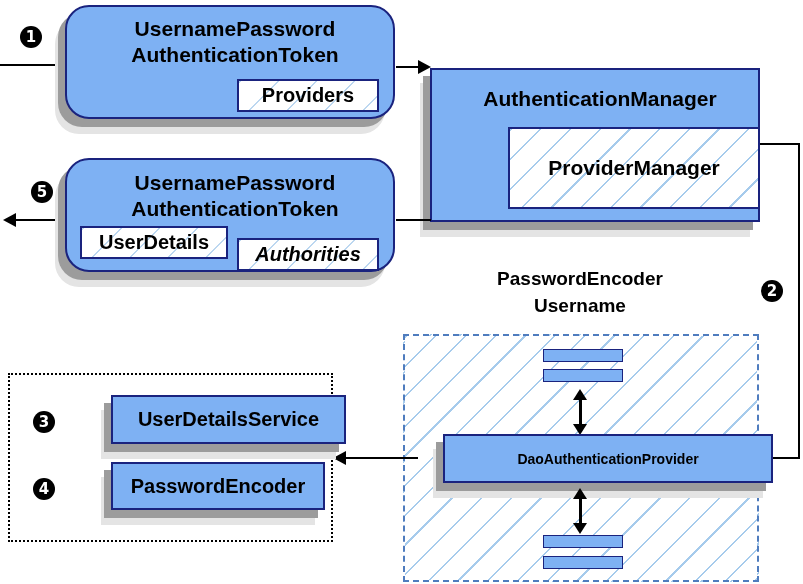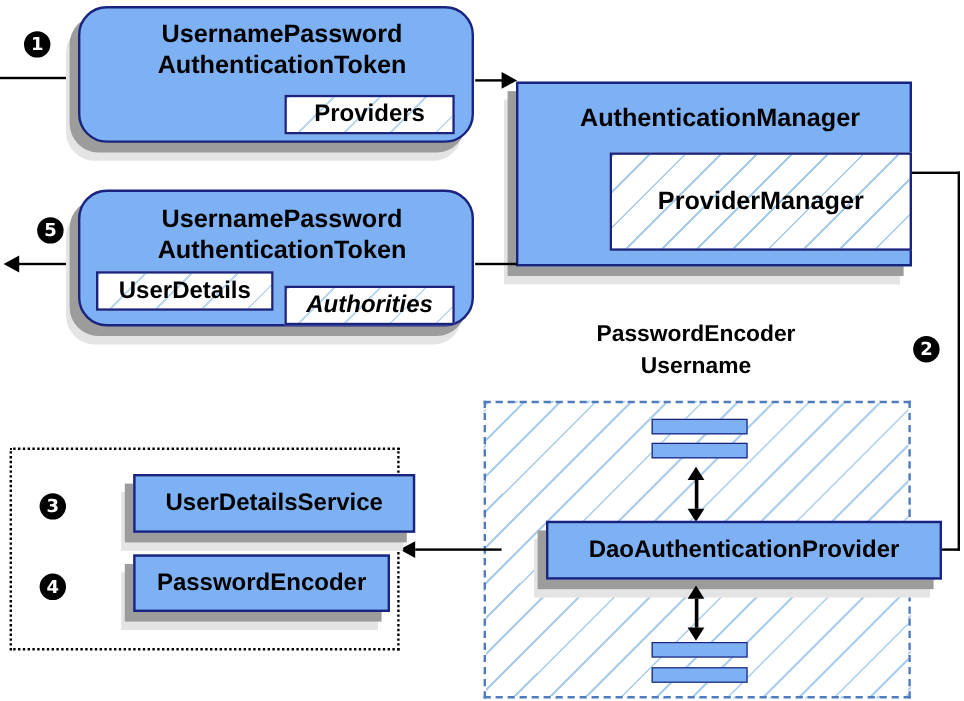--- a/index.html
+++ b/index.html
@@ -120,21 +120,21 @@
   <div class="dashed-box hatch-lg" style="left:403px;top:334px;width:356px;height:248px;">
     <div class="bar" style="left:138px;top:13px;"></div>
     <div class="bar" style="left:138px;top:33px;"></div>
 
     <div class="dbl-arrow" style="left:167px;top:53px;height:46px;">
       <div class="da-head-up"></div>
       <div class="da-line"></div>
       <div class="da-head-down"></div>
     </div>
 
-    <div class="abs blue-box shadow center-label" style="left:14px;top:98px;width:330px;height:49px;border-width:2px;font-size:20px;">DaoAuthenticationProvider</div>
+    <div class="abs blue-box shadow center-label" style="left:2px;top:98px;width:330px;height:49px;border-width:2px;font-size:14px;">DaoAuthenticationProvider</div>
 
     <div class="dbl-arrow" style="left:167px;top:152px;height:46px;">
       <div class="da-head-up"></div>
       <div class="da-line"></div>
       <div class="da-head-down"></div>
     </div>
 
     <div class="bar" style="left:138px;top:199px;"></div>
     <div class="bar" style="left:138px;top:220px;"></div>
   </div>

